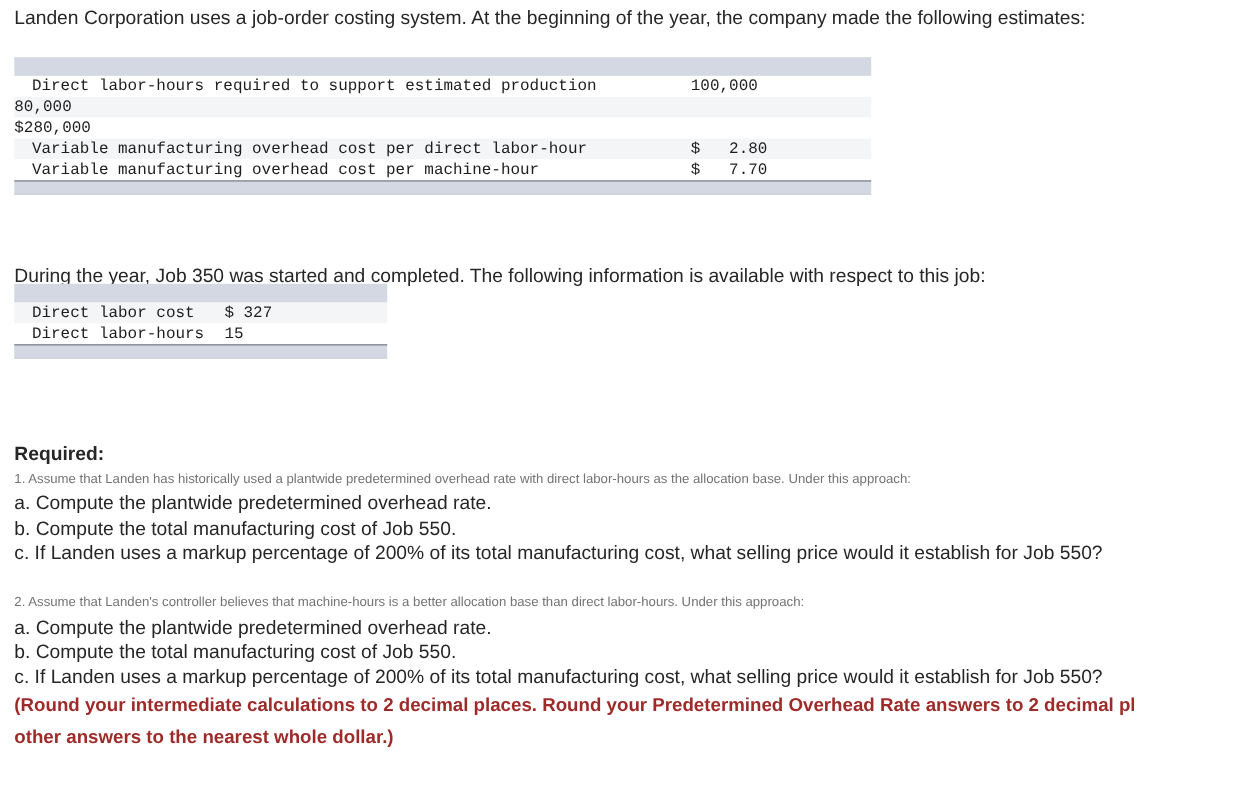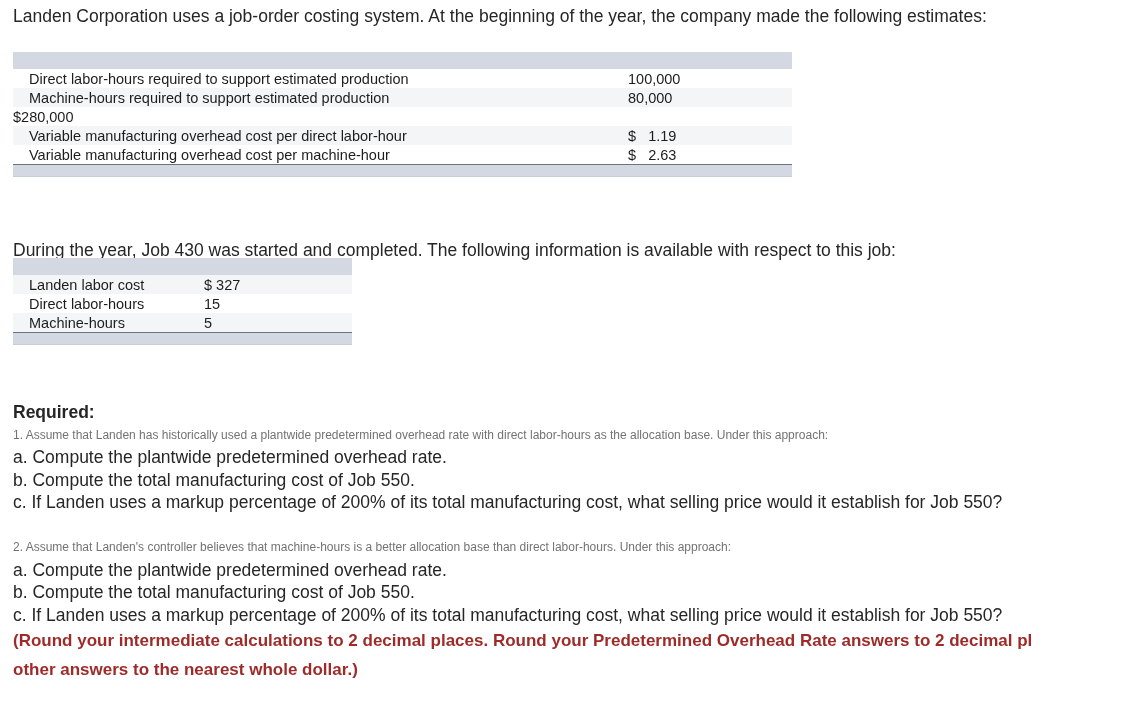--- a/index.html
+++ b/index.html
@@ -32,21 +32,21 @@
     line-height: 23px;
     color: #262626;
     white-space: nowrap;
   }
   #intro-1 { top: 5px; }
   #intro-2 { top: 239px; }
 
   
   .fin-table {
     position: absolute;
-    font-family: Liberation Sans, sans-serif;
+    font-family: Liberation Mono, monospace;
     font-size: 14.5px;
     color: #1d1d1d;
     border-collapse: collapse;
   }
   .fin-table .cap-bar {
     background: #d4d8e2;
     height: 17px;
   }
   .fin-table .cap-bar-bottom {
     background: #d4d8e2;
@@ -136,54 +136,49 @@
   <div class="intro-line" id="intro-1">Landen Corporation uses a job-order costing system. At the beginning of the year, the company made the following estimates:</div>
 
   <div class="fin-table" id="table-estimates">
     <div class="cap-bar"></div>
     <div class="fin-rows">
       <div class="fin-row">
         <span class="lbl">Direct labor-hours required to support estimated production</span>
         <span class="val">100,000</span>
       </div>
       <div class="fin-row alt">
-        <span class="lbl">Machine-hours required to support estimated production</span>
         <span class="val">80,000</span>
       </div>
       <div class="fin-row">
         <span class="val">$280,000</span>
       </div>
       <div class="fin-row alt">
         <span class="lbl">Variable manufacturing overhead cost per direct labor-hour</span>
-        <span class="val">$   1.19</span>
+        <span class="val">$   2.80</span>
       </div>
       <div class="fin-row">
         <span class="lbl">Variable manufacturing overhead cost per machine-hour</span>
-        <span class="val">$   2.63</span>
+        <span class="val">$   7.70</span>
       </div>
     </div>
     <div class="cap-bar-bottom"></div>
   </div>
 
-  <div class="intro-line" id="intro-2">During the year, Job 430 was started and completed. The following information is available with respect to this job:</div>
+  <div class="intro-line" id="intro-2">During the year, Job 350 was started and completed. The following information is available with respect to this job:</div>
 
   <div class="fin-table" id="table-job550">
     <div class="cap-bar"></div>
     <div class="fin-rows">
       <div class="fin-row alt">
-        <span class="lbl">Landen labor cost</span>
+        <span class="lbl">Direct labor cost</span>
         <span class="val">$ 327</span>
       </div>
       <div class="fin-row">
         <span class="lbl">Direct labor-hours</span>
         <span class="val">15</span>
-      </div>
-      <div class="fin-row alt">
-        <span class="lbl">Machine-hours</span>
-        <span class="val">5</span>
       </div>
     </div>
     <div class="cap-bar-bottom"></div>
   </div>
 
   <div class="req-block">
     <div class="req-line heading">Required:</div>
     <div class="req-wrapped">1. Assume that Landen has historically used a plantwide predetermined overhead rate with direct labor-hours as the allocation base. Under this approach:</div>
     <div class="req-line">a. Compute the plantwide predetermined overhead rate.</div>
     <div class="req-line">b. Compute the total manufacturing cost of Job 550.</div>

